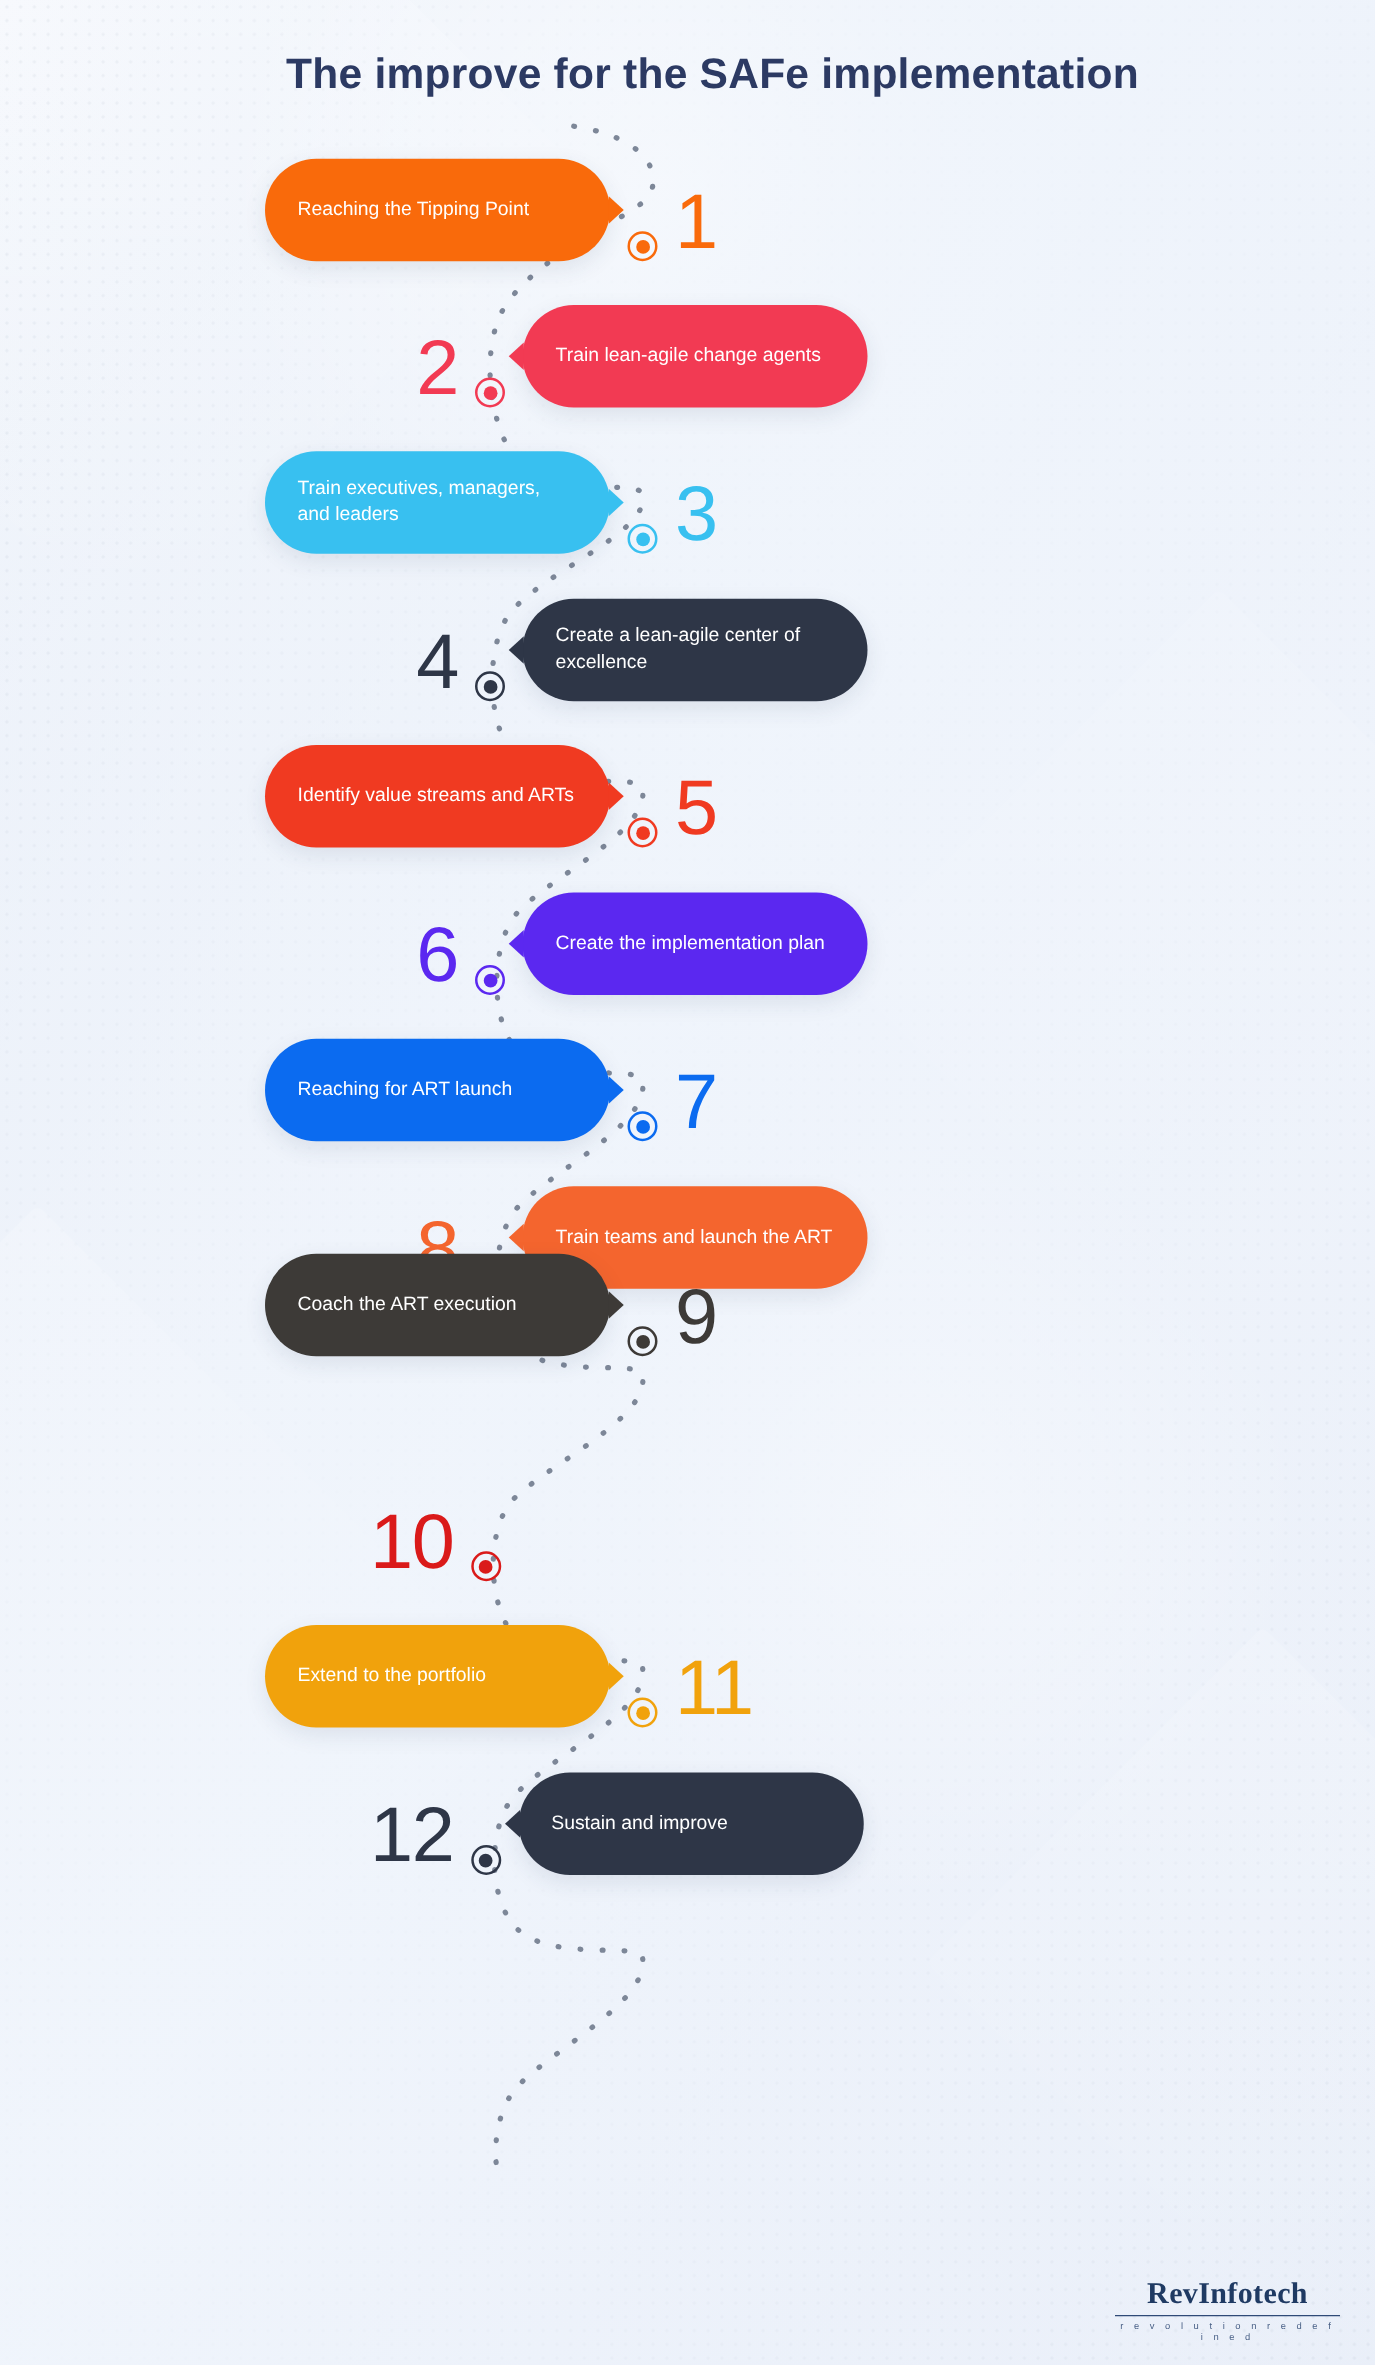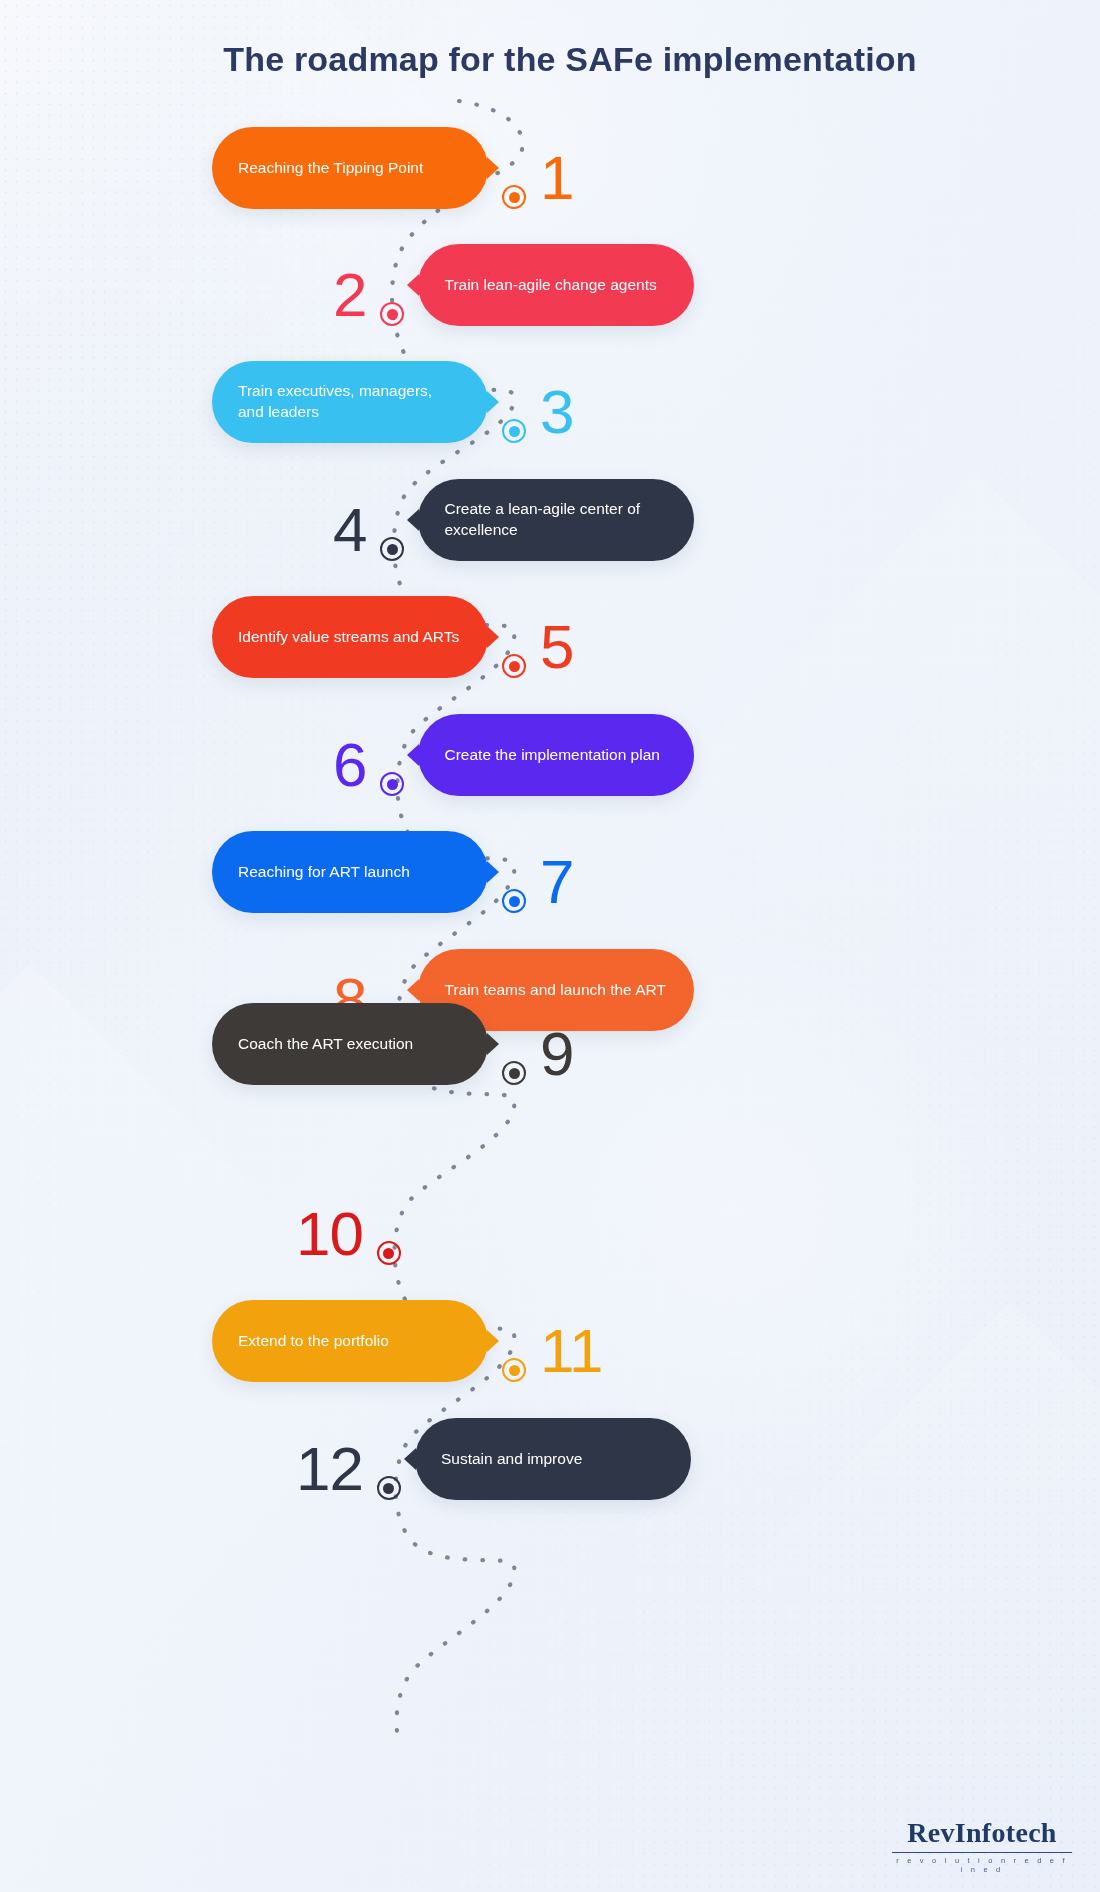--- a/index.html
+++ b/index.html
@@ -154,21 +154,21 @@
   
   .logo {
     position: absolute;
     right: 28px;
     bottom: 18px;
     text-align: center;
     width: 180px;
   }
   .logo-main {
     font-family: "Liberation Serif", serif;
-    font-size: 28px;
+    font-size: 24px;
     font-weight: bold;
     color: #1f3a63;
     letter-spacing: 0.3px;
   }
   .logo-rule {
     height: 1.5px;
     background: #2f4a77;
     margin: 3px 0 3px 0;
   }
   .logo-sub {
@@ -184,21 +184,21 @@
 
   <div class="bg-dots"></div>
   <div class="glow g1"></div>
   <div class="glow g2"></div>
   <div class="chev c1"></div>
   <div class="chev c2"></div>
   <div class="chev c3"></div>
   <div class="chev c4"></div>
   <div class="bg-dots-mask"></div>
 
-  <div class="title">The roadmap for the SAFe implementation</div>
+  <div class="title">The improve for the SAFe implementation</div>
 
   <svg class="path-svg" viewBox="0 0 1100 1892">
     <path id="roadmap-path" fill="none" stroke="#7d8798" stroke-width="4.2" stroke-linecap="round" stroke-dasharray="0.6 17" d="M 459,101
              C 530,112 530,150 514,162
              C 495,178 430,205 404,245
              C 382,280 392,352 420,375
              C 452,400 512,382 514,396
              C 520,425 440,455 410,488
              C 386,515 388,592 420,613
              C 452,634 512,618 514,631

